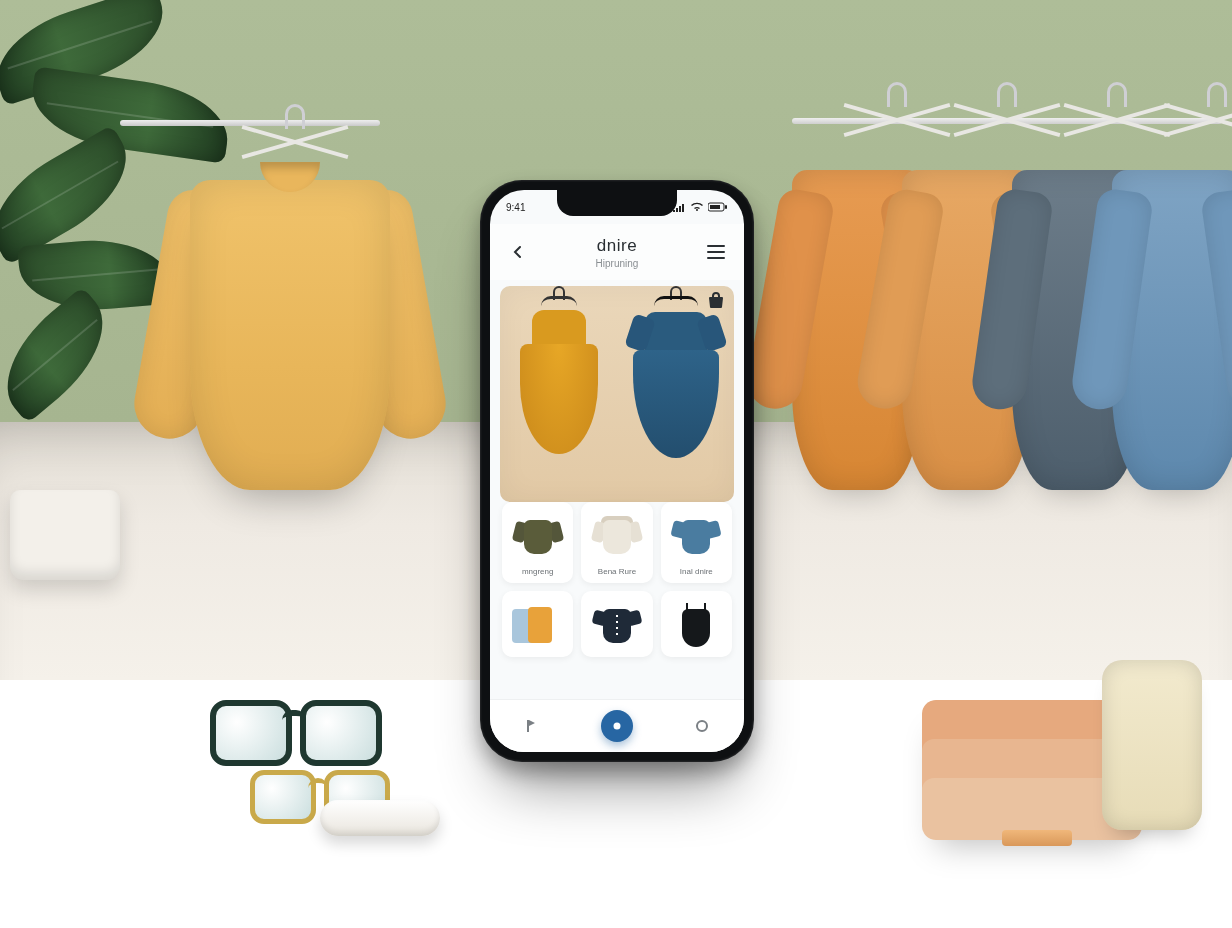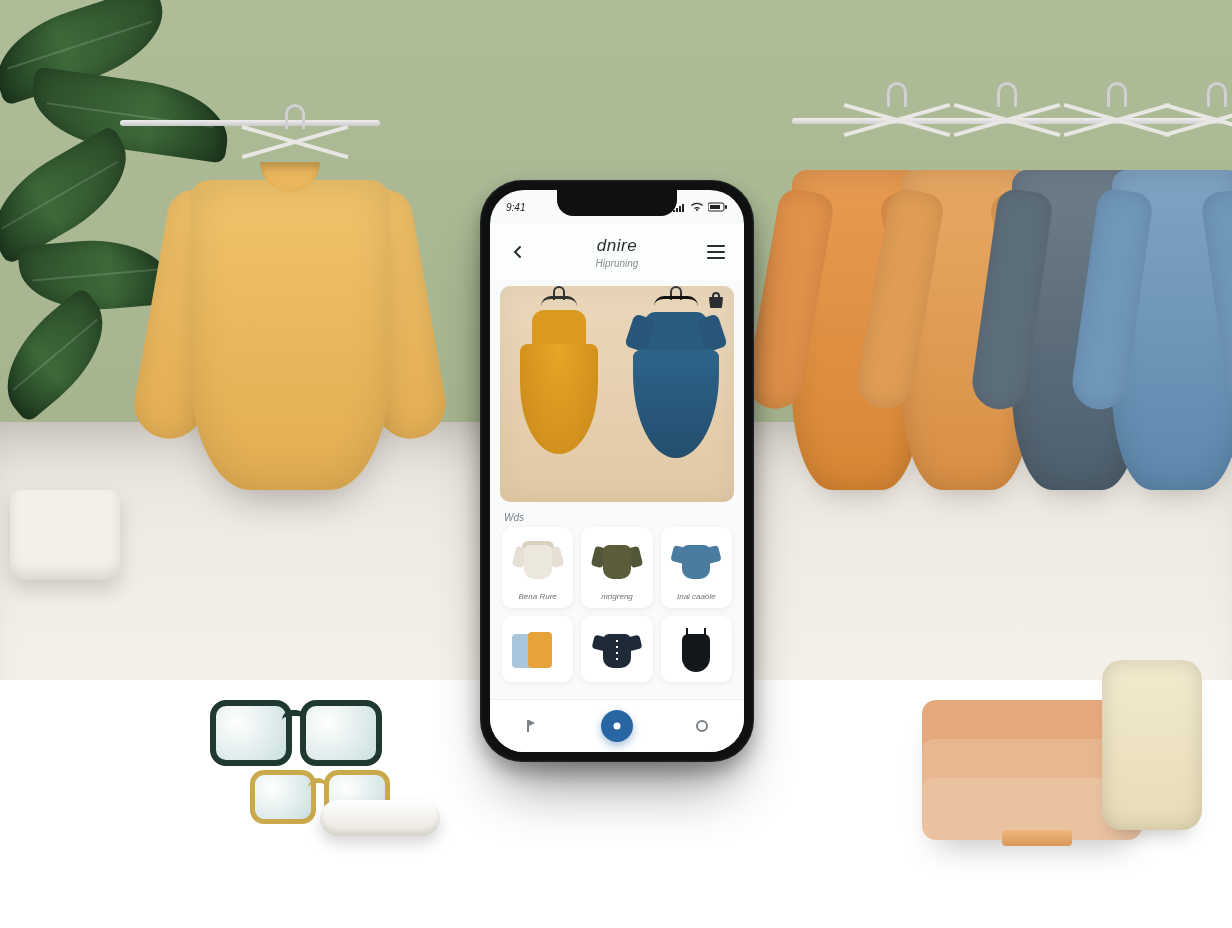--- a/index.html
+++ b/index.html
@@ -1,16 +1,16 @@
 <!DOCTYPE html>
 <html><head>
 <meta charset="utf-8">
 <style>
   html,body{margin:0;padding:0;width:1232px;height:928px;overflow:hidden;font-family:-apple-system,Helvetica,Arial,sans-serif;}
-  .scene{position:relative;width:1232px;height:680px;background:linear-gradient(180deg,#aebd98 0%,#a8b893 55%,#a5b590 62%,#d7d2c8 62.1%,#eae6de 80%,#f2eee7 100%);font-style:italic;}
+  .scene{position:relative;width:1232px;height:680px;background:linear-gradient(180deg,#aebd98 0%,#a8b893 55%,#a5b590 62%,#d7d2c8 62.1%,#eae6de 80%,#f2eee7 100%);}
   .wall{position:absolute;inset:0;height:62%;background:linear-gradient(180deg,#aebd98,#a6b590);}
   .table{position:absolute;left:0;right:0;top:62%;bottom:0;background:linear-gradient(180deg,#e4dfd6 0%,#efeae3 40%,#f5f1ea 100%);box-shadow:inset 0 40px 60px -40px rgba(0,0,0,.25);}
   
   .plant{position:absolute;left:-30px;top:-10px;width:260px;height:560px;pointer-events:none;}
   .pot{position:absolute;left:40px;bottom:-30px;width:110px;height:90px;background:#f3f0ea;border-radius:10px 10px 14px 14px;box-shadow:inset 0 -8px 12px rgba(0,0,0,.1),0 10px 20px rgba(0,0,0,.15);}
   .leaf{position:absolute;width:180px;height:70px;background:linear-gradient(90deg,#1f3b20,#3e6a3a 40%,#2c4d2a);border-radius:90px 10px 90px 10px/50px 10px 50px 10px;box-shadow:inset 0 0 20px rgba(0,0,0,.3);}
   .leaf::after{content:"";position:absolute;left:8%;right:8%;top:48%;height:2px;background:rgba(255,255,255,.15);}
   .l1{left:20px;top:20px;transform:rotate(-18deg);}
   .l2{left:60px;top:90px;transform:rotate(8deg) scaleX(-1);width:200px;}
   .l3{left:10px;top:170px;transform:rotate(-30deg);width:160px;}
@@ -245,53 +245,52 @@
               <div class="skirt"></div>
           </div>
           <div class="dress blue">
             <div class="hookd"></div>
               <div class="hng"></div>
               <div class="top"></div>
               <div class="skirt"></div>
           </div>
         </div>
 
-        <div class="section-label">Wds</div>
 
         <div class="grid">
+          <div class="card">
+            <div class="thumb">
+                <div class="g olive">
+                  <div class="s l"></div>
+                  <div class="s r"></div>
+                  <div class="b"></div>
+                </div>
+              </div>
+            <div class="cap">mngreng</div>
+          </div>
           <div class="card">
             <div class="thumb">
                 <div class="g coat">
                   <div class="fur"></div>
                   <div class="s l"></div>
                   <div class="s r"></div>
                   <div class="b"></div>
                 </div>
               </div>
             <div class="cap">Bena Rure</div>
           </div>
           <div class="card">
             <div class="thumb">
-                <div class="g olive">
-                  <div class="s l"></div>
-                  <div class="s r"></div>
-                  <div class="b"></div>
-                </div>
-              </div>
-            <div class="cap">mngreng</div>
-          </div>
-          <div class="card">
-            <div class="thumb">
                 <div class="g btop">
                   <div class="s l"></div>
                   <div class="s r"></div>
                   <div class="b"></div>
                 </div>
               </div>
-            <div class="cap">Inal caaole</div>
+            <div class="cap">Inal dnire</div>
           </div>
         </div>
 
         <div class="grid row2" style="margin-top:8px;">
           <div class="card">
             <div class="thumb">
                 <div class="g shirts">
                   <div class="p1"></div>
                   <div class="p2"></div>
                 </div>

